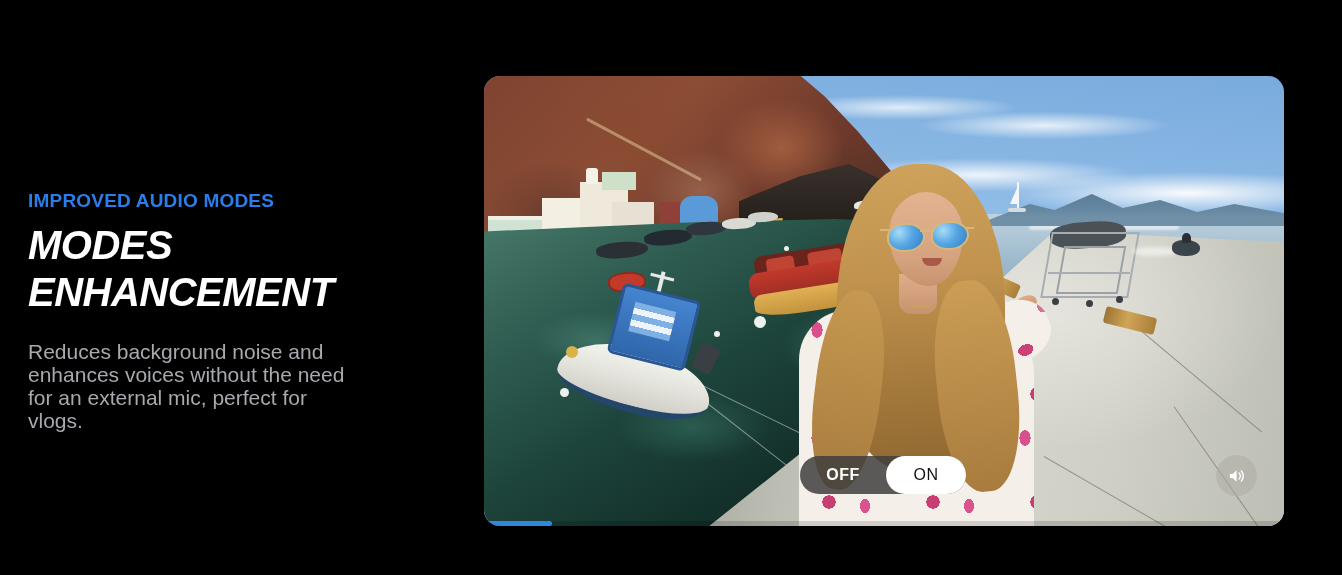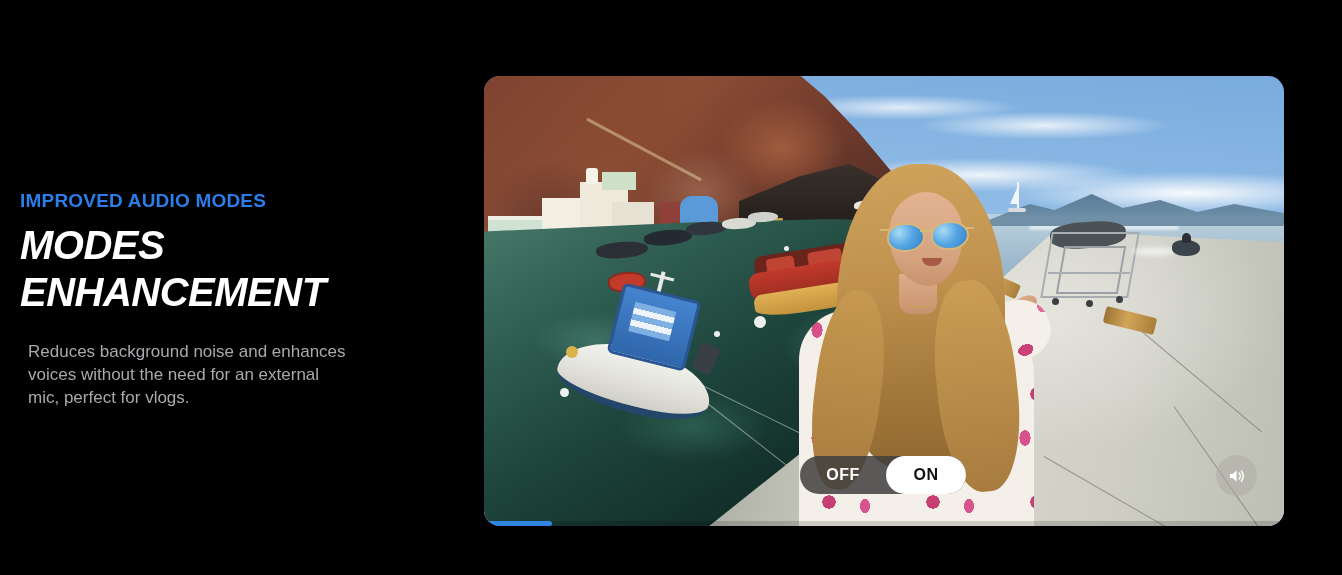--- a/index.html
+++ b/index.html
@@ -1,26 +1,26 @@
 <!DOCTYPE html>
 <html style="--accent: #2b7de9;"><head>
 <meta charset="utf-8">
 <style>
   html,body{margin:0;padding:0;background:#000;}
   .stage{position:relative;width:1342px;height:575px;background:#000;overflow:hidden;
          font-family:"Liberation Sans",sans-serif;}
   .abs{position:absolute;}
 
   
-  .feature{position:absolute;left:20px;top:190px;width:345px;}
+  .feature{position:absolute;left:28px;top:190px;width:345px;}
   .eyebrow{font-size:19px;font-weight:700;line-height:22px;color:var(--accent,#2b7de9);
            letter-spacing:.2px;margin:0 0 10px 0;}
   .title{font-size:40px;line-height:47px;font-weight:800;font-style:italic;color:#ffffff;
          letter-spacing:-.5px;margin:0 0 24px 0;width:340px;}
-  .desc{font-size:17px;line-height:23px;color:#a6a9ad;margin:8px;width:324px;font-weight:400;}
+  .desc{font-size:21px;line-height:23px;color:#a6a9ad;margin:0;width:324px;font-weight:400;}
 
   
   .video{position:absolute;left:484px;top:76px;width:800px;height:450px;border-radius:16px;
          overflow:hidden;background:#4c1d95;cursor:pointer;}
 
   
   .sky{inset:0;background:
     radial-gradient(260px 30px at 88% 26%,rgba(255,255,255,.95),rgba(255,255,255,0) 70%),
     radial-gradient(220px 24px at 62% 22%,rgba(255,255,255,.85),rgba(255,255,255,0) 70%),
     radial-gradient(180px 20px at 70% 11%,rgba(255,255,255,.8),rgba(255,255,255,0) 70%),
@@ -164,21 +164,21 @@
   .g-armR{left:78px;top:7px;width:9px;height:2px;background:#d8b879;}
   .w-mouth{left:143px;top:96px;width:20px;height:8px;background:#a85a48;border-radius:0 0 10px 10px;}
   .w-necklace{left:128px;top:132px;width:26px;height:12px;border-bottom:2px solid #c9a25e;border-radius:50%;}
 
   
   .toggle{left:316px;top:380px;width:166px;height:38px;border-radius:19px;
     background:rgba(62,62,62,.85);display:flex;align-items:center;z-index:20;}
   .toggle-off{width:86px;text-align:center;color:#fff;font-weight:700;font-size:16px;
     letter-spacing:.5px;cursor:pointer;}
   .toggle-on{position:absolute;right:0;top:0;width:80px;height:38px;border-radius:19px;
-    background:#fff;color:#111;font-weight:700;font-size:16px;letter-spacing:.5px;
+    background:#fff;color:#111;font-weight:400;font-size:16px;letter-spacing:.5px;
     display:flex;align-items:center;justify-content:center;cursor:pointer;}
   .mute-btn{left:732px;top:379px;width:41px;height:41px;border-radius:50%;
     background:rgba(175,173,166,.55);display:flex;align-items:center;justify-content:center;
     z-index:20;cursor:pointer;}
   .progress-track{left:0;bottom:0;width:800px;height:5px;z-index:21;background:rgba(0,0,0,.15);}
   .progress-fill{position:absolute;left:0;top:0;height:5px;background:var(--accent,#2b7de9);
     border-radius:0 3px 3px 0;}
 </style>
 </head>
 <body>

